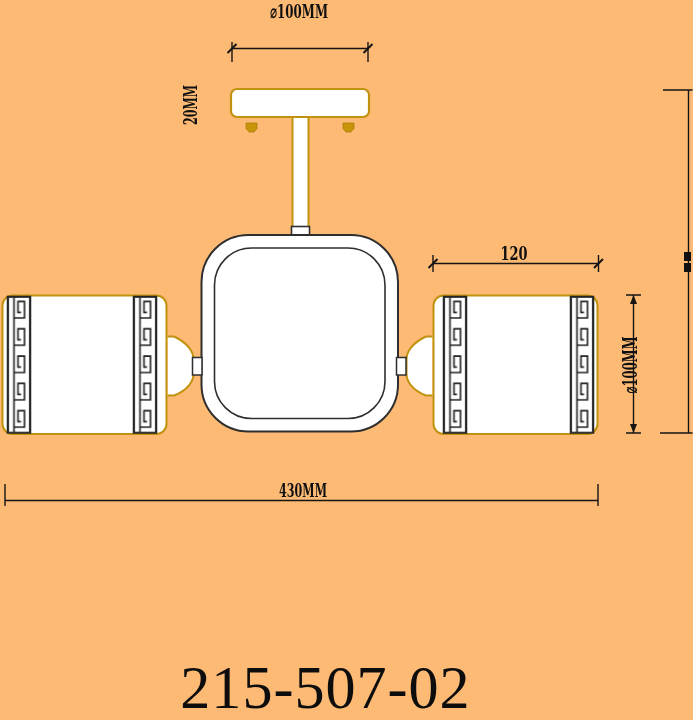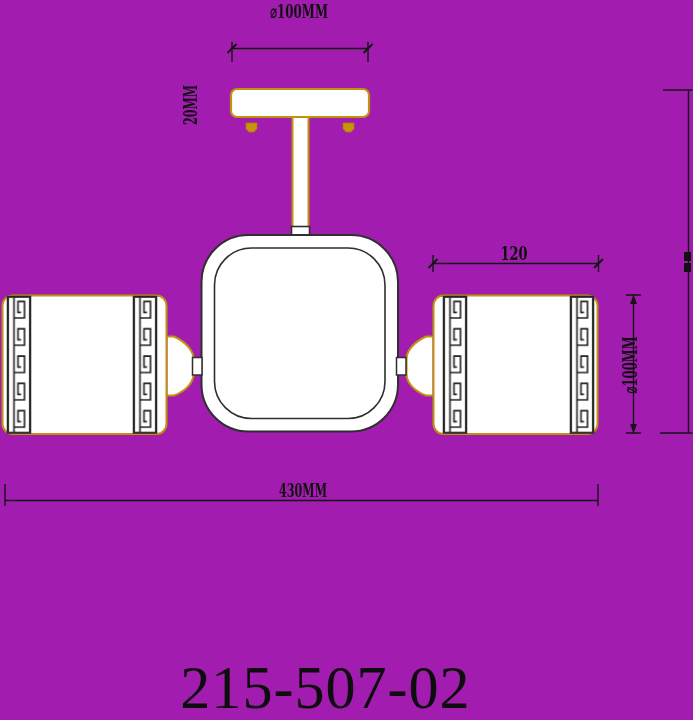--- a/index.html
+++ b/index.html
@@ -1,16 +1,16 @@
 <!DOCTYPE html>
 <html><head>
 <meta charset="utf-8">
 <style>
   html,body{margin:0;padding:0;background:#ffffff;}
-  .stage{position:relative;width:693px;height:720px;background:#a21caf;overflow:hidden;
+  .stage{position:relative;width:693px;height:720px;background:#fdba74;overflow:hidden;
          font-family:"DejaVu Serif","DejaVu Sans",serif;}
   svg{position:absolute;left:0;top:0;}
   .dim-text{font-family:"DejaVu Serif","DejaVu Sans",serif;font-weight:bold;fill:#101010;}
   .gold{stroke:#c0920e;fill:#ffffff;}
   .gold-fill{fill:#c8940a;stroke:#a87f08;stroke-width:0.8;}
   .dark{stroke:#2f2f2f;fill:#ffffff;}
   .dimline{stroke:#141414;stroke-width:1.4;fill:none;}
   .dimslash{stroke:#141414;stroke-width:2;fill:none;}
   .band-frame{stroke:#262626;stroke-width:1.5;fill:#ffffff;}
   .band-fill{stroke:#262626;stroke-width:1;}

